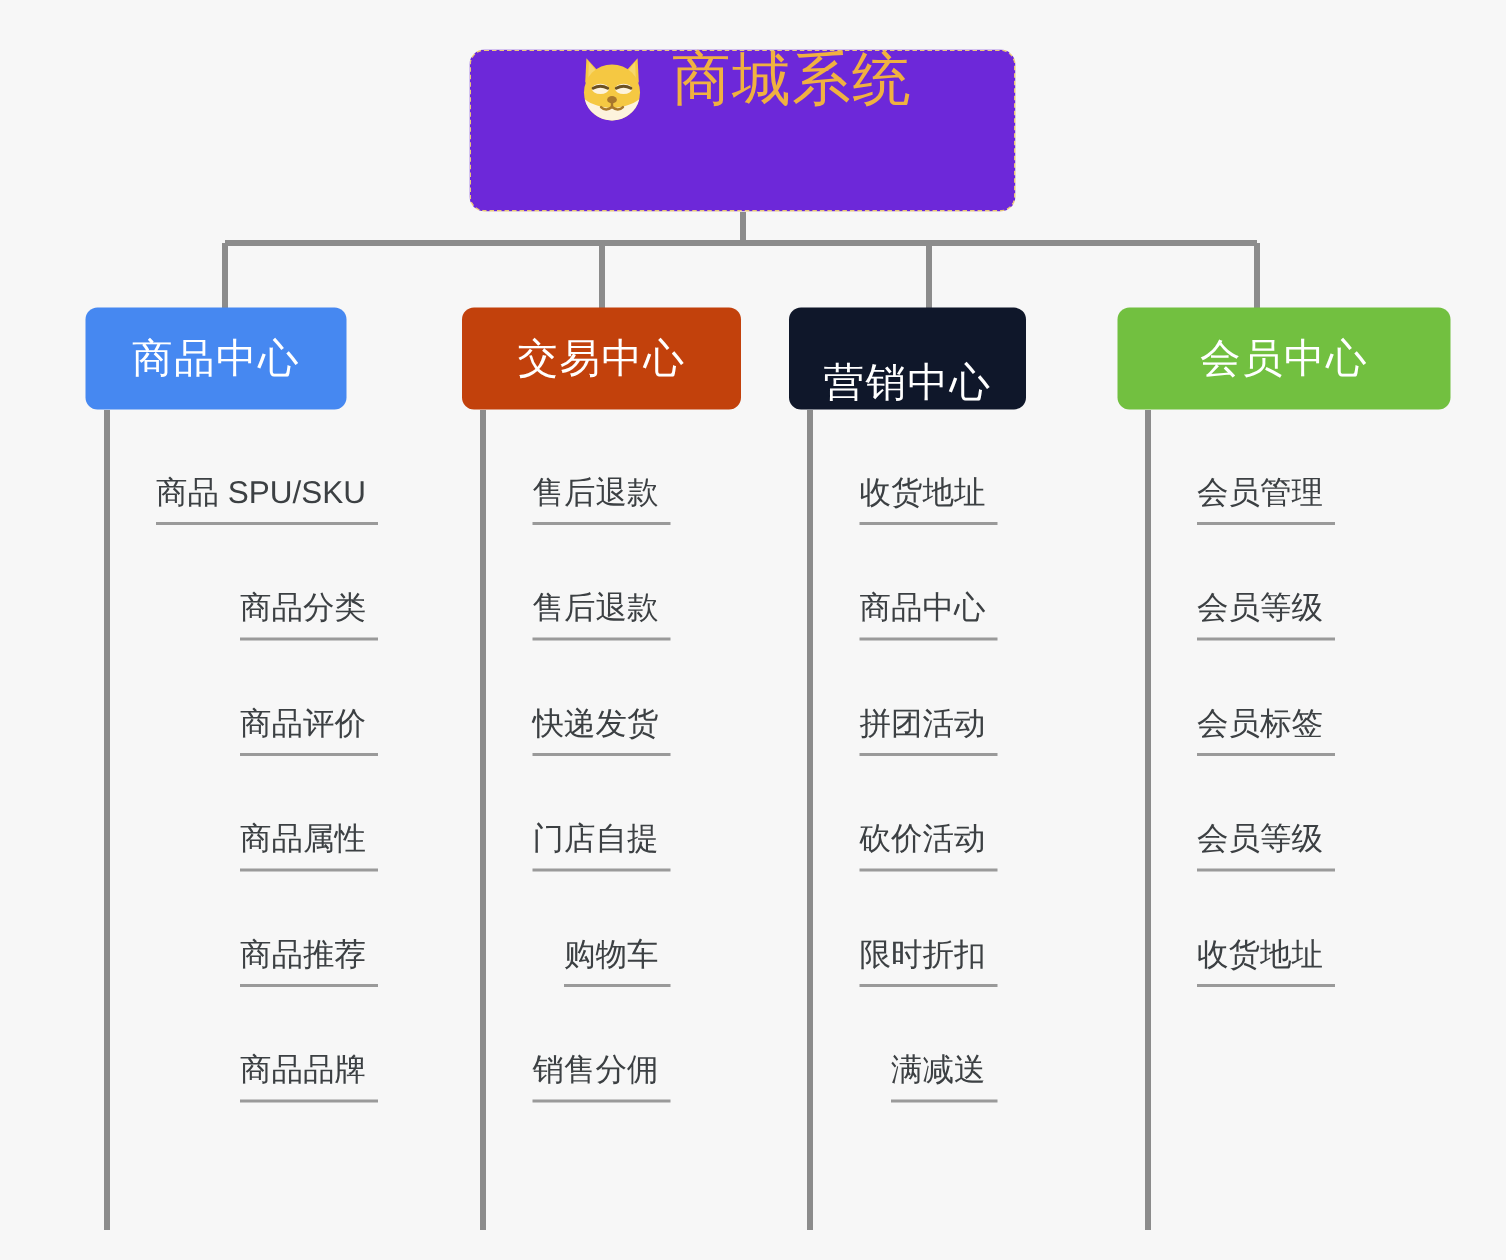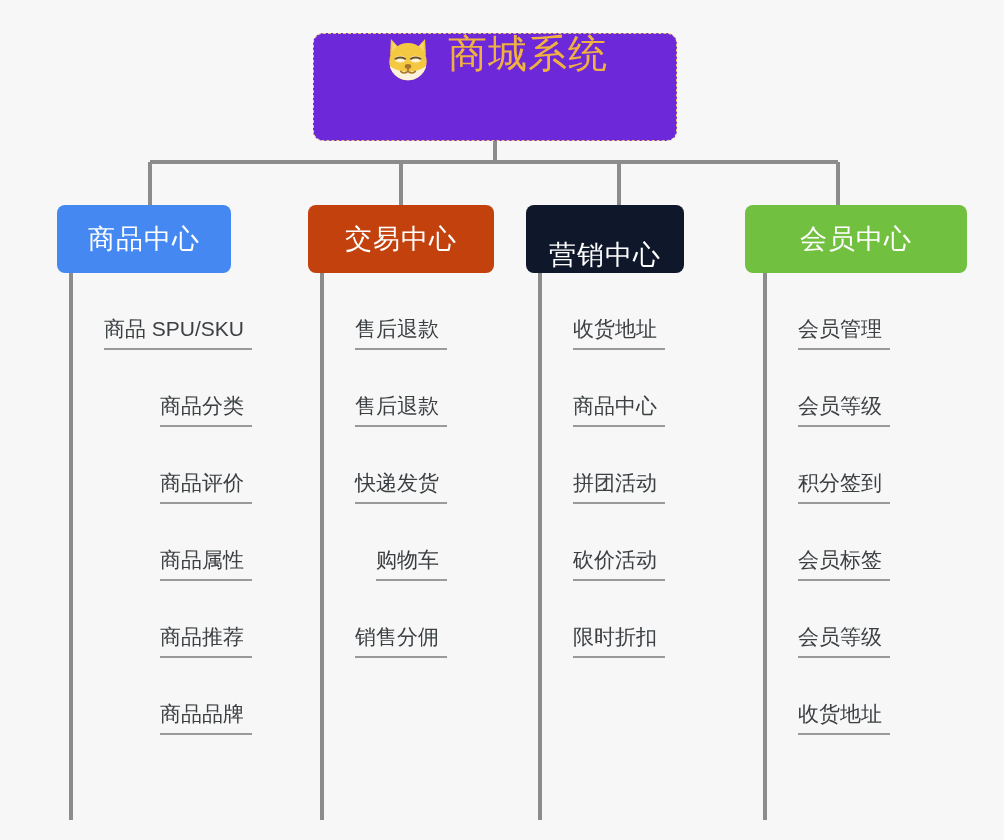--- a/index.html
+++ b/index.html
@@ -182,20 +182,23 @@
     <div class="leaf">
         <span class="leaf-label">售后退款</span>
       </div>
     <div class="leaf">
         <span class="leaf-label">售后退款</span>
       </div>
     <div class="leaf">
         <span class="leaf-label">快递发货</span>
       </div>
     <div class="leaf">
+        <span class="leaf-label">门店自提</span>
+      </div>
+    <div class="leaf">
         <span class="leaf-label">购物车</span>
       </div>
     <div class="leaf">
         <span class="leaf-label">销售分佣</span>
       </div>
   </div>
 
   <div class="leaf-col" style="left:540px;">
     <div class="leaf">
         <span class="leaf-label">收货地址</span>
@@ -205,33 +208,33 @@
       </div>
     <div class="leaf">
         <span class="leaf-label">拼团活动</span>
       </div>
     <div class="leaf">
         <span class="leaf-label">砍价活动</span>
       </div>
     <div class="leaf">
         <span class="leaf-label">限时折扣</span>
       </div>
+    <div class="leaf">
+        <span class="leaf-label">满减送</span>
+      </div>
   </div>
 
   <div class="leaf-col" style="left:765px;">
     <div class="leaf">
         <span class="leaf-label">会员管理</span>
       </div>
     <div class="leaf">
         <span class="leaf-label">会员等级</span>
       </div>
     <div class="leaf">
-        <span class="leaf-label">积分签到</span>
-      </div>
-    <div class="leaf">
         <span class="leaf-label">会员标签</span>
       </div>
     <div class="leaf">
         <span class="leaf-label">会员等级</span>
       </div>
     <div class="leaf">
         <span class="leaf-label">收货地址</span>
       </div>
   </div>
 

